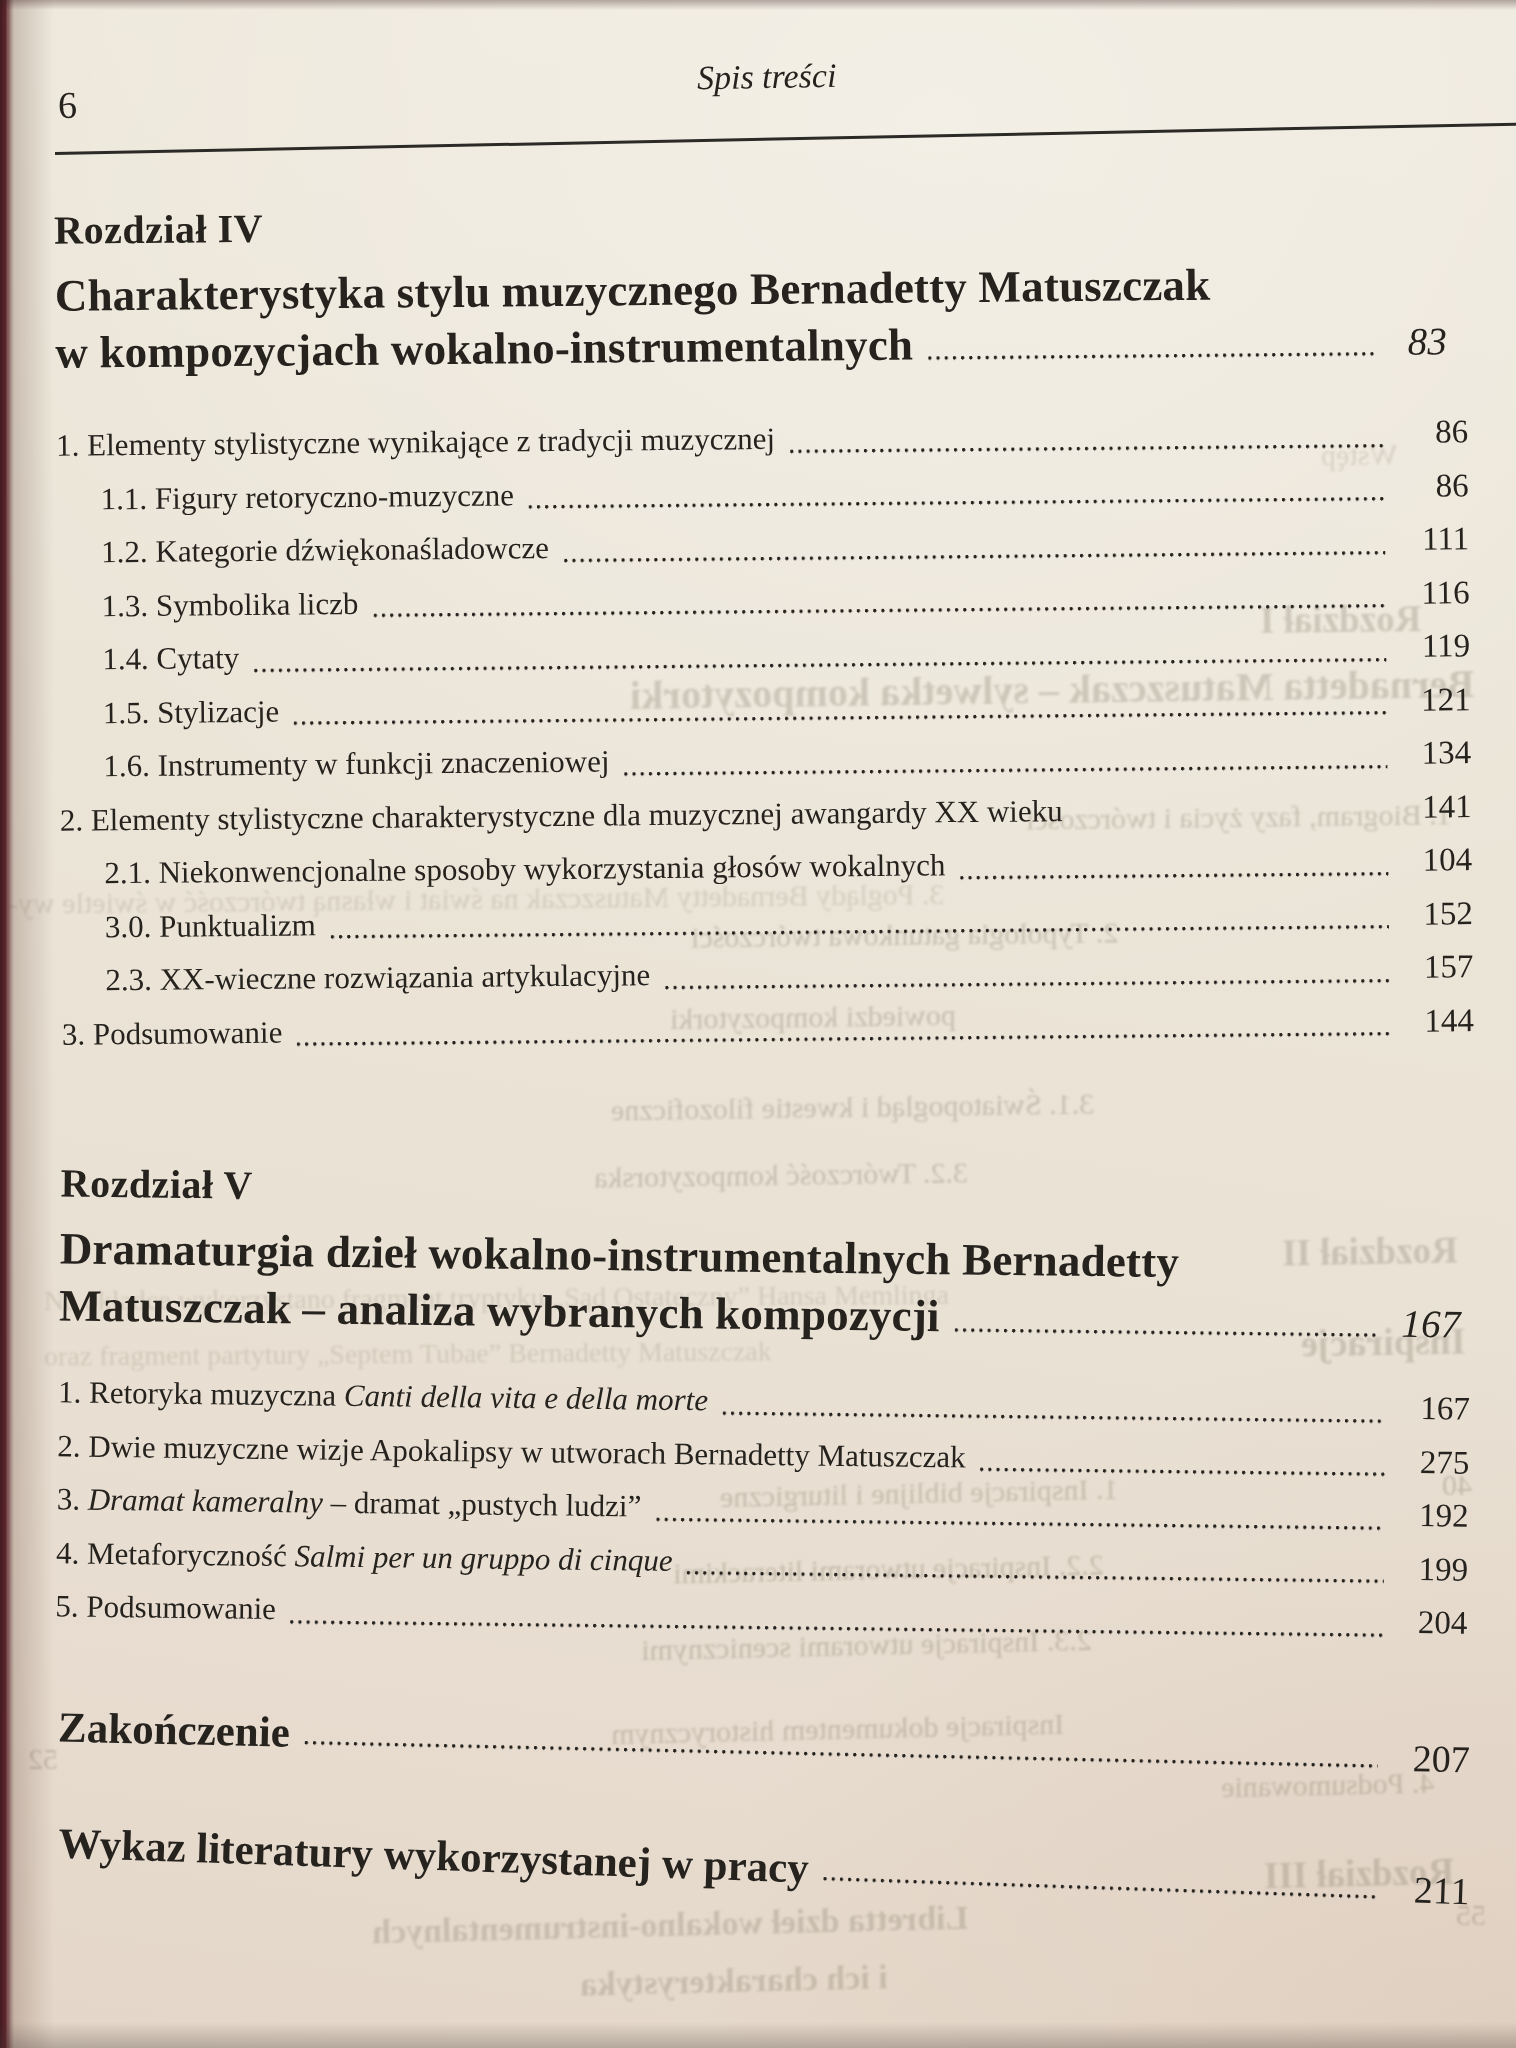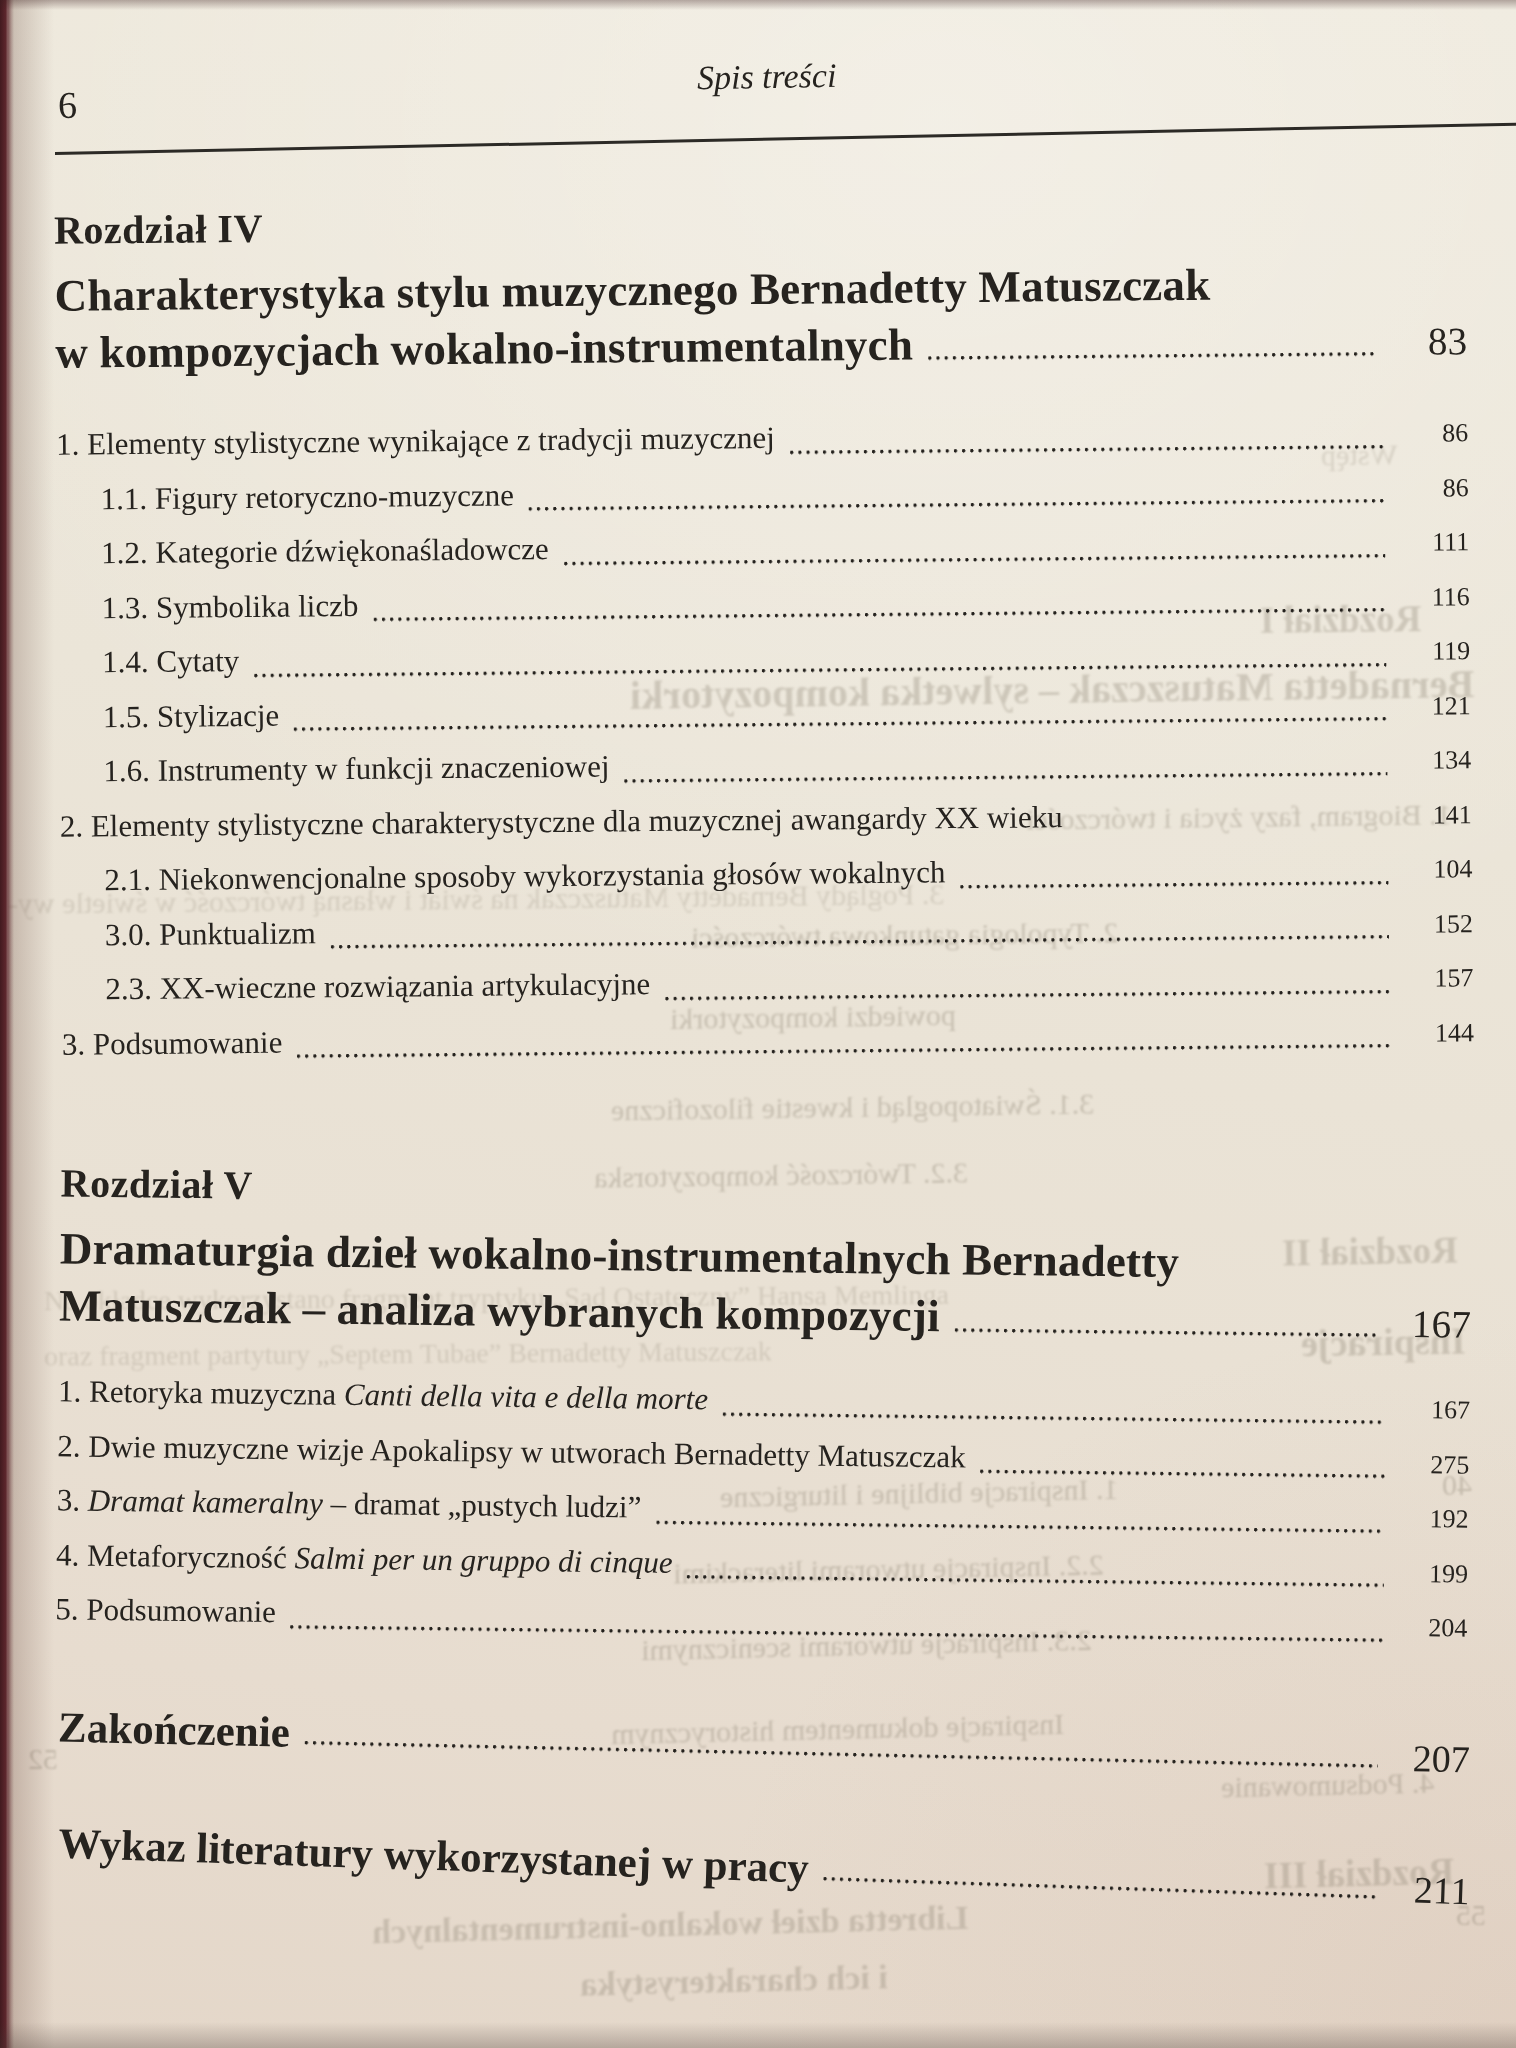--- a/index.html
+++ b/index.html
@@ -32,28 +32,28 @@
   .rule{position:absolute;left:55px;right:-8px;top:152px;border-top:3.5px solid #2c2a26;transform:rotate(-1.15deg);transform-origin:left center;}
 
   .block{position:absolute;left:58px;right:46px;}
   .ch4{top:200px;transform:rotate(-0.55deg);}
   .ch5{top:1168px;transform:rotate(0.7deg);}
 
   .chap-head{font-size:40px;font-weight:bold;letter-spacing:0.5px;}
   .chap-title{font-size:45px;font-weight:bold;line-height:57px;margin-top:14px;letter-spacing:0.2px;}
   .chap-title .row{display:flex;align-items:baseline;}
   .chap-title .lbl{white-space:nowrap;}
-  .big-pg{width:80px;text-align:right;font-size:39px;font-weight:normal;}
+  .big-pg{width:80px;text-align:center;font-size:39px;font-weight:normal;font-style:italic;}
 
   .toc{margin-top:36px;}
   .ch5 .toc{margin-top:30px;}
   .toc-row{display:flex;align-items:baseline;line-height:52.5px;font-size:31px;}
   .toc-row .lbl{white-space:nowrap;}
   .toc-row.lvl2{padding-left:44px;}
-  .pg{width:72px;text-align:right;font-size:26px;}
+  .pg{width:72px;text-align:right;font-size:33px;}
 
   .leader{flex:1 1 auto;min-width:10px;height:6px;align-self:flex-end;
     margin:0 12px 11px 14px;
     background-image:radial-gradient(circle at 2.4px 2.8px,#24211d 1.55px,rgba(0,0,0,0) 1.95px);
     background-size:8.2px 6px;background-repeat:repeat-x;background-position:left bottom;}
   .chap-title .leader{margin-bottom:13px;}
 
   .foot{position:absolute;left:58px;right:46px;display:flex;align-items:baseline;}
   .foot .lbl{white-space:nowrap;font-size:43px;font-weight:bold;}
   .foot .pg{font-size:38px;width:80px;}

